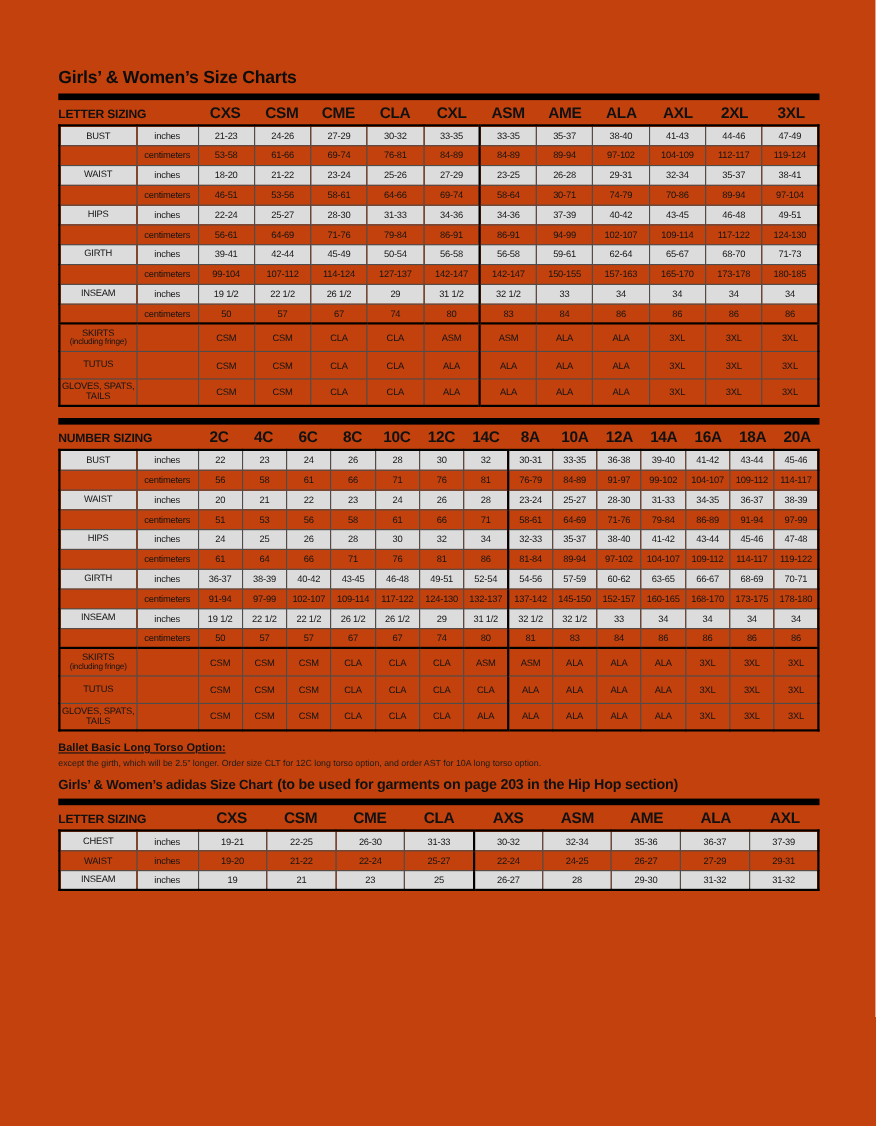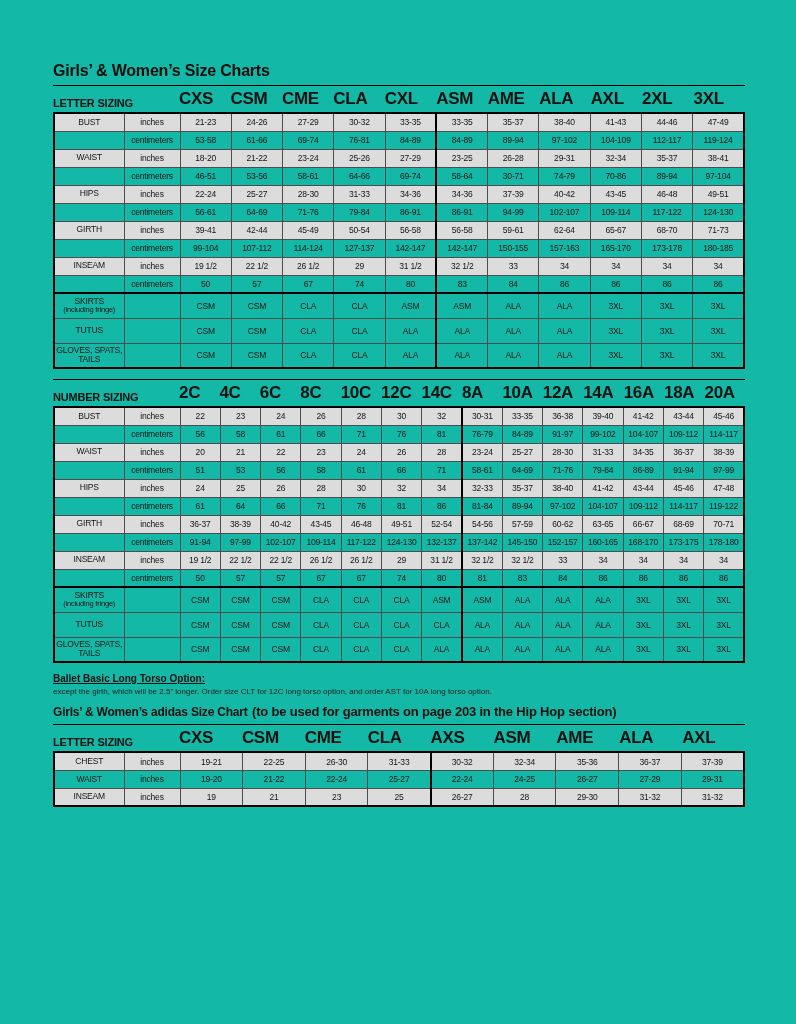--- a/index.html
+++ b/index.html
@@ -1,28 +1,28 @@
 <!DOCTYPE html>
 <html><head>
 <meta charset="utf-8">
 <style>
   * { margin:0; padding:0; box-sizing:border-box; }
   html,body { background:#ffffff; }
   .page {
-    position:relative; width:796px; height:1024px; background:#14b8a6;
+    position:relative; width:796px; height:1024px; background:#c2410c;
     font-family:"Liberation Sans", sans-serif; color:#111; overflow:hidden;
   }
   .content { position:absolute; left:53px; top:62px; width:692px; }
 
   .doc-title { font-size:16px; font-weight:bold; letter-spacing:-0.2px; margin-bottom:5px; color:#0d0d0d; }
 
   .chart-block { margin-bottom:10px; }
-  .chart-header { display:flex; align-items:flex-end; border-top:1px solid #000000; padding:3px 0 3px; }
+  .chart-header { display:flex; align-items:flex-end; border-top:6px solid #000000; padding:3px 0 3px; }
   .ch-label { width:126px; font-weight:bold; font-size:11px; letter-spacing:-0.2px; }
-  .ch-col { flex:1; text-align:left; font-weight:bold; font-size:17px; letter-spacing:-0.3px; }
+  .ch-col { flex:1; text-align:center; font-weight:bold; font-size:14px; letter-spacing:-0.3px; }
 
   table.size-table { width:100%; border-collapse:collapse; table-layout:fixed; border:2px solid #000; }
   col.c-lab { width:70px; } col.c-unit { width:56px; }
   .size-table td {
     border:1px solid #4d4d4d; font-size:8.5px; text-align:center;
     height:18px; padding:1px 0; color:#141414; letter-spacing:-0.2px;
     overflow:hidden; white-space:nowrap;
   }
   .size-table td.lab { white-space:normal; line-height:1.1; }
   tr.shaded td { background:#dcdcdc; }

